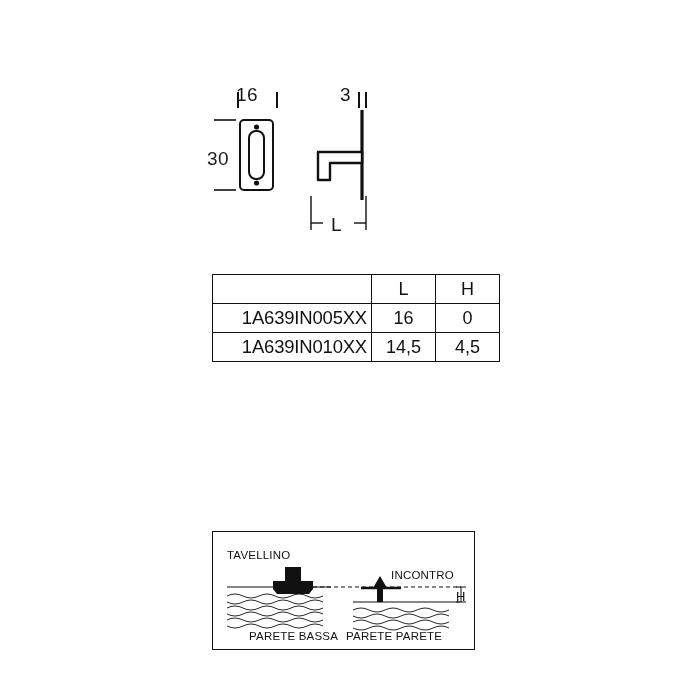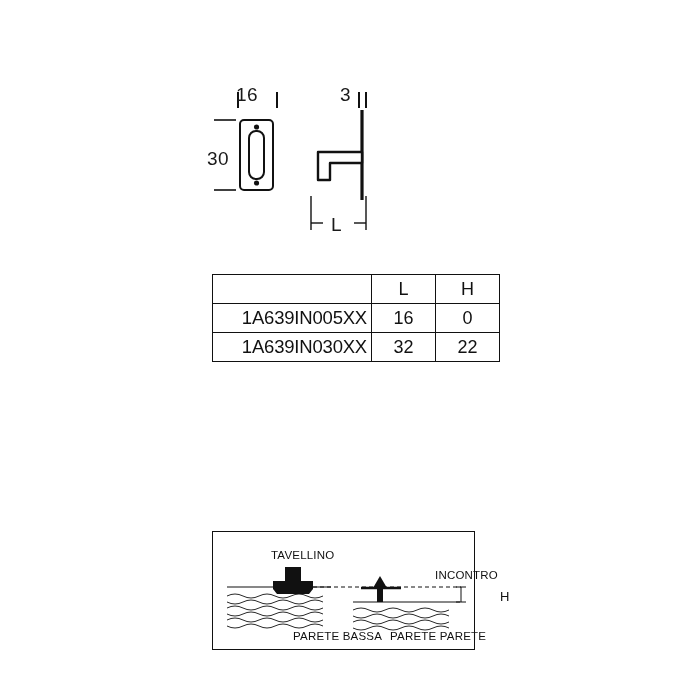--- a/index.html
+++ b/index.html
@@ -80,21 +80,20 @@
     border: 1px solid #111111;
     box-sizing: border-box;
     background: #ffffff;
   }
   .bot-label {
     position: absolute;
     font-size: 11.5px;
     color: #111111;
     white-space: nowrap;
     letter-spacing: 0.2px;
-    margin-left: 44px;
   }
   #lbl-tavellino { left: 14px; top: 17px; }
   #lbl-incontro  { left: 178px; top: 37px; }
   #lbl-parete-alta  { left: 36px; top: 98px; }
   #lbl-parete-bassa { left: 133px; top: 98px; }
   #lbl-H { left: 243px; top: 57px; font-size: 13px; }
   #bot-svg {
     position: absolute;
     left: 0; top: 0;
     width: 261px;
@@ -148,23 +147,23 @@
       <th class="num-head">H</th>
     </tr>
   </thead>
   <tbody>
     <tr>
       <td class="code-cell">1A639IN005XX</td>
       <td class="num-cell">16</td>
       <td class="num-cell">0</td>
     </tr>
     <tr>
-      <td class="code-cell">1A639IN030XX</td>
-      <td class="num-cell">32</td>
-      <td class="num-cell">22</td>
+      <td class="code-cell">1A639IN010XX</td>
+      <td class="num-cell">14,5</td>
+      <td class="num-cell">4,5</td>
     </tr>
   </tbody>
 </table>
 
 <div id="bottom-box">
 
   <svg id="bot-svg" viewBox="0 0 261 117">
 
     <line x1="14" y1="55" x2="118" y2="55" stroke="#111111" stroke-width="1.2"></line>
 

